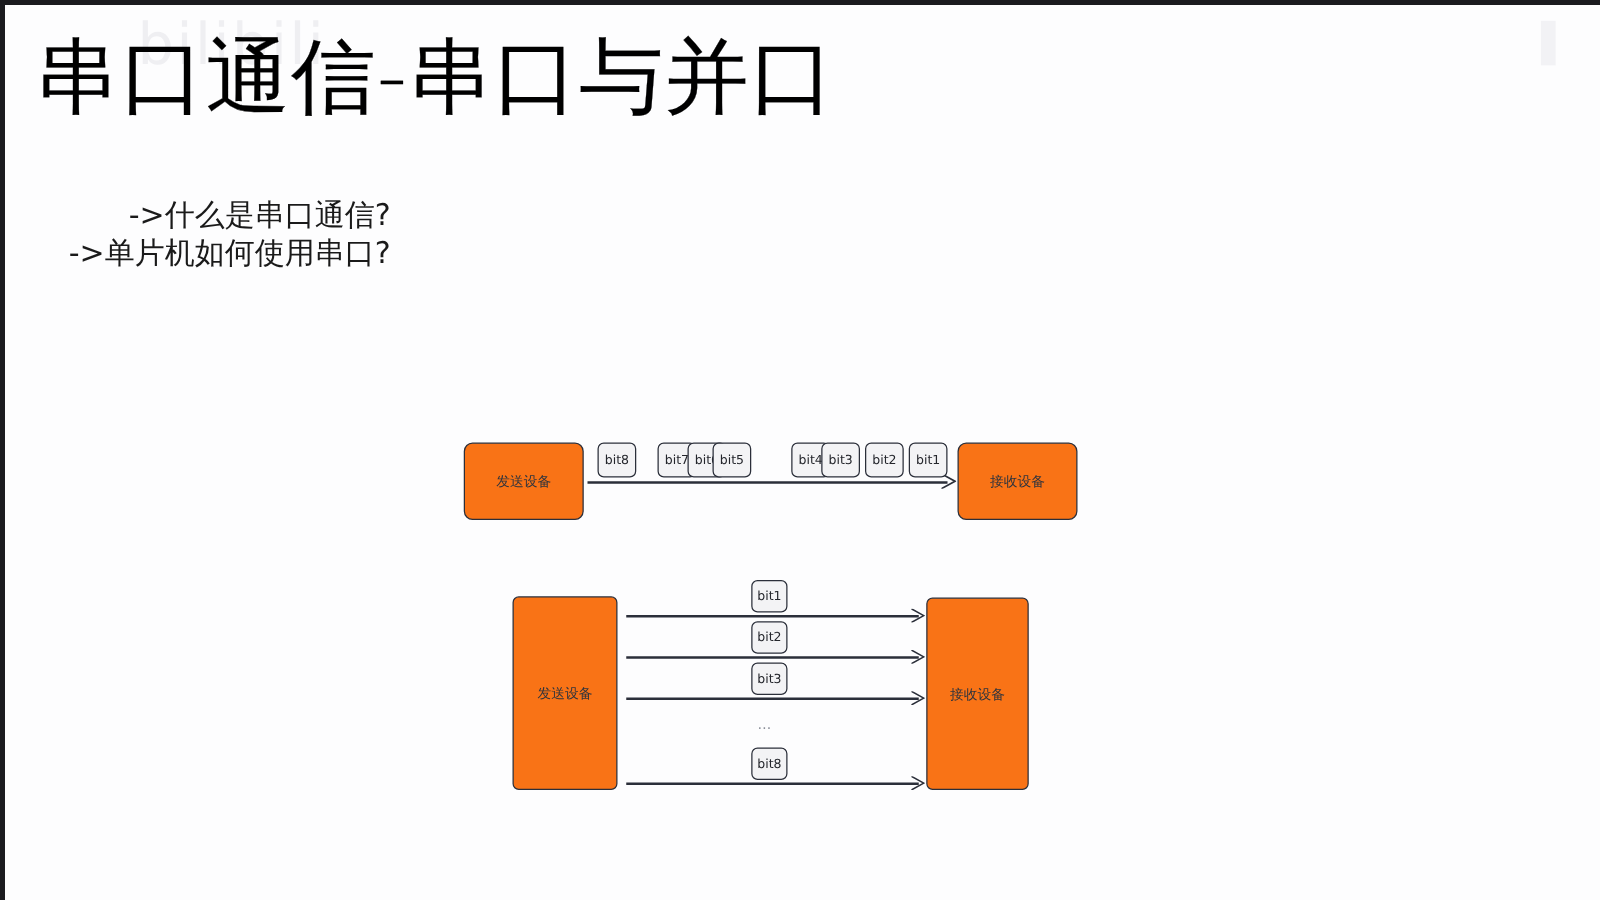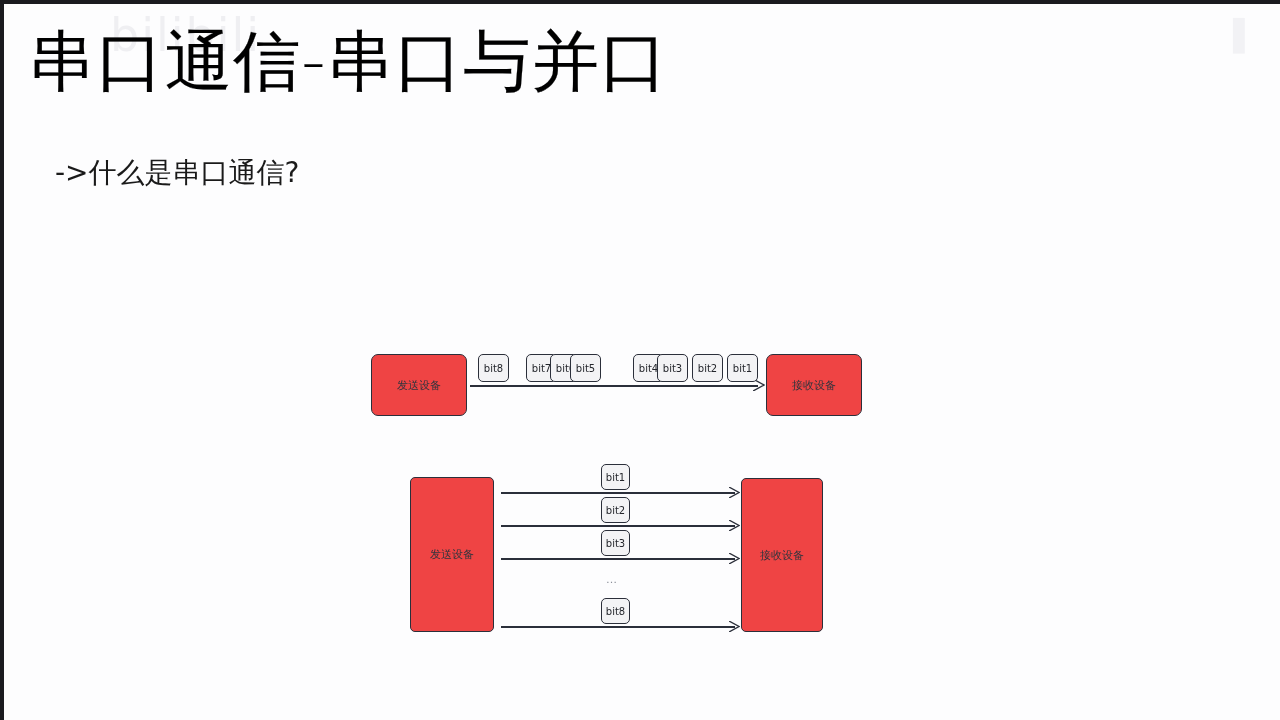--- a/index.html
+++ b/index.html
@@ -73,41 +73,41 @@
     -webkit-text-stroke: 0.2px #000;
     transform: scaleX(1.02);
     transform-origin: left center;
   }
 
   
   #bullets {
     position: absolute;
     left: 55px;
     top: 158px;
-    font-size: 28px;
+    font-size: 24px;
     line-height: 29.5px;
     color: #1a1a1a;
     font-family: "DejaVu Sans", sans-serif;
     text-align: right;
   }
   #bullets .bullet-line {
     white-space: nowrap;
   }
 
   
   #serial-diagram {
     position: absolute;
     left: 370px;
     top: 340px;
     width: 500px;
     height: 90px;
   }
   .dev-box {
     position: absolute;
-    background: #ef4444;
+    background: #f97316;
     border: 1.6px solid #2b2f3a;
     border-radius: 7px;
     display: flex;
     align-items: center;
     justify-content: center;
     font-size: 11px;
     color: #30343d;
     font-family: "DejaVu Sans", sans-serif;
     box-sizing: border-box;
   }
@@ -206,20 +206,21 @@
   <div class="edge-top"></div>
   <div class="edge-left"></div>
 
   <div class="watermark">bilibili</div>
   <div class="watermark-right">▌</div>
 
   <div id="title">串口通信-串口与并口</div>
 
   <div id="bullets">
     <div class="bullet-line">-&gt;什么是串口通信?</div>
+    <div class="bullet-line">-&gt;单片机如何使用串口?</div>
   </div>
 
   <div id="serial-diagram">
 
     <div class="dev-box" id="serial-sender">
       <span>发送设备</span>
     </div>
 
     <div class="serial-line"></div>
     <svg class="serial-arrowhead" viewBox="0 0 12 12">

